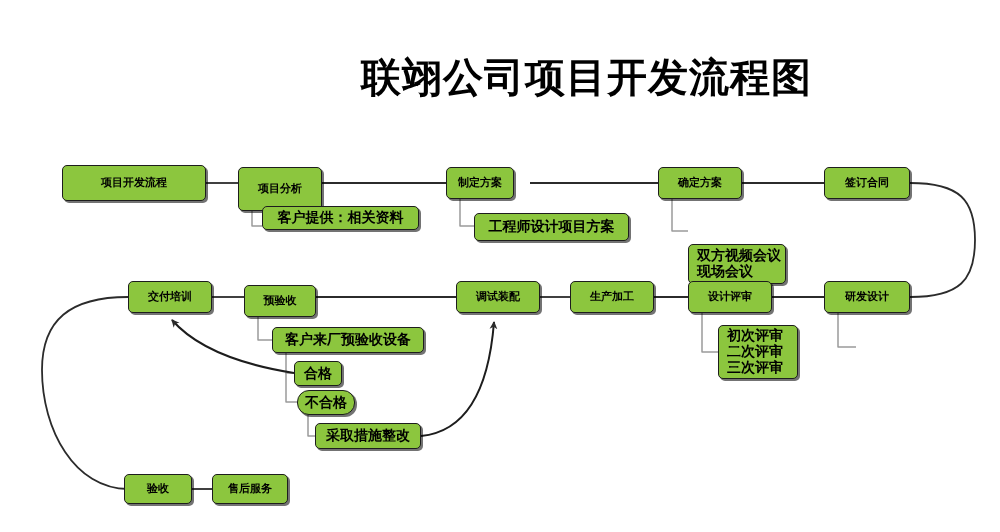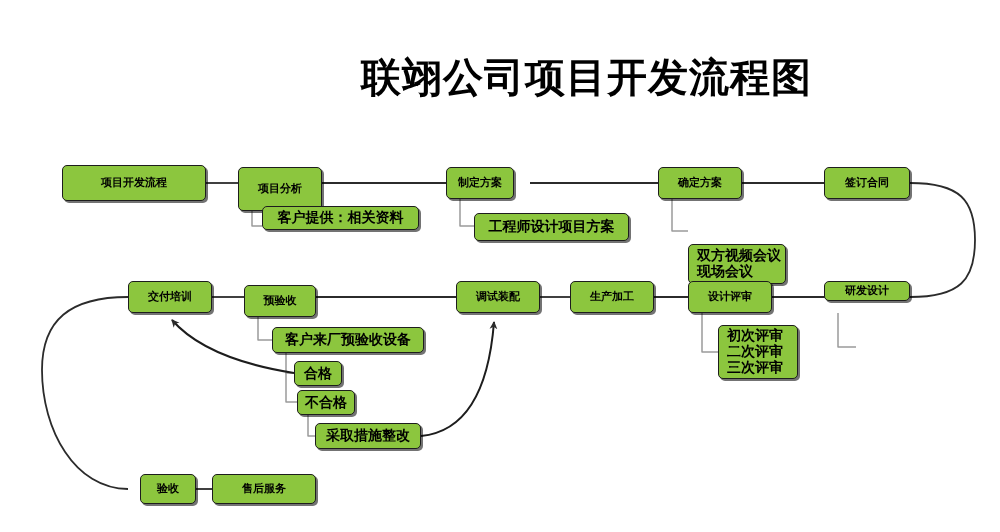--- a/index.html
+++ b/index.html
@@ -115,35 +115,35 @@
 
   <div class="node main" style="left:446px; top:167px; width:68px;  height:32px;">制定方案</div>
   <div class="node sub" style="left:474px; top:213px; width:155px; height:28px;">工程师设计项目方案</div>
 
   <div class="node main" style="left:658px; top:167px; width:84px;  height:32px;">确定方案</div>
   <div class="node sub multi" style="left:688px; top:211px; width:98px; height:40px;margin-top:33px;">双方视频会议
 现场会议</div>
 
   <div class="node main" style="left:824px; top:167px; width:86px;  height:32px;">签订合同</div>
 
-  <div class="node main" style="left:824px; top:281px; width:86px;  height:20px;">研发设计</div>
+  <div class="node main" style="left:824px; top:281px; width:86px;  height:32px;">研发设计</div>
 
   <div class="node main" style="left:688px; top:281px; width:84px;  height:32px;">设计评审</div>
   <div class="node sub multi" style="left:718px; top:325px; width:80px;  height:54px;">初次评审
 二次评审
 三次评审</div>
 
   <div class="node main" style="left:570px; top:281px; width:84px;  height:32px;">生产加工</div>
 
   <div class="node main" style="left:456px; top:281px; width:84px;  height:32px;">调试装配</div>
 
   <div class="node main" style="left:244px; top:285px; width:72px;  height:32px;">预验收</div>
   <div class="node sub" style="left:272px; top:327px; width:152px; height:26px;">客户来厂预验收设备</div>
   <div class="node sub" style="left:294px; top:361px; width:48px;  height:25px;">合格</div>
-  <div class="node sub" style="left:297px; top:390px; width:58px;  height:25px;">不合格</div>
+  <div class="node sub" style="left:297px; top:390px; width:58px;  height:25px;border-radius:12px;">不合格</div>
   <div class="node sub" style="left:315px; top:423px; width:106px; height:26px;">采取措施整改</div>
 
   <div class="node main" style="left:128px; top:281px; width:84px;  height:32px;">交付培训</div>
 
-  <div class="node main" style="left:140px; top:474px; width:56px;  height:30px;">验收</div>
-  <div class="node main" style="left:212px; top:474px; width:104px;  height:30px;">售后服务</div>
+  <div class="node main" style="left:124px; top:474px; width:68px;  height:30px;">验收</div>
+  <div class="node main" style="left:212px; top:474px; width:76px;  height:30px;">售后服务</div>
 
 </div>
 
 </body></html>

